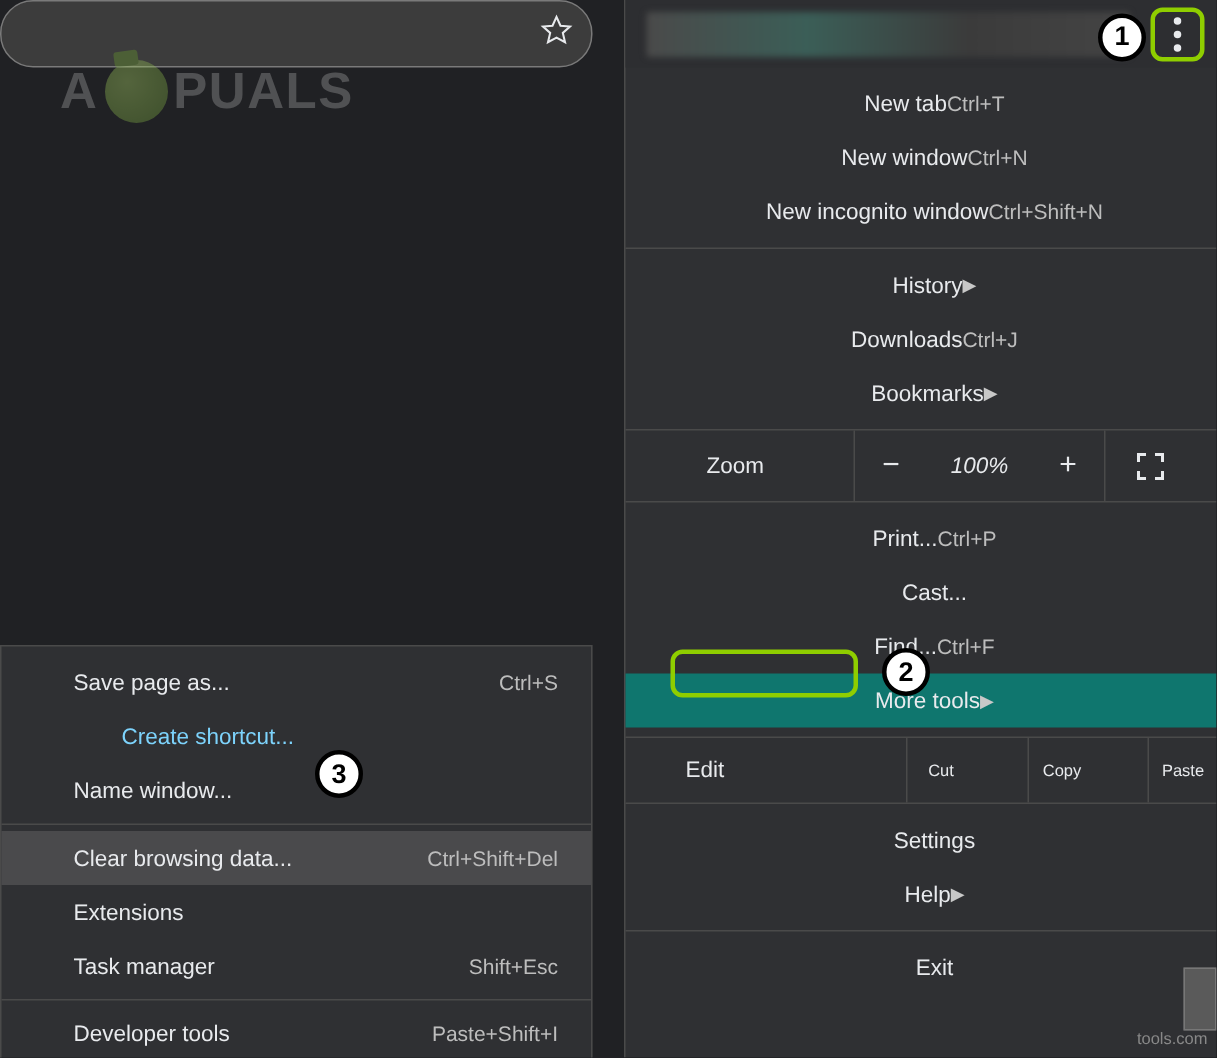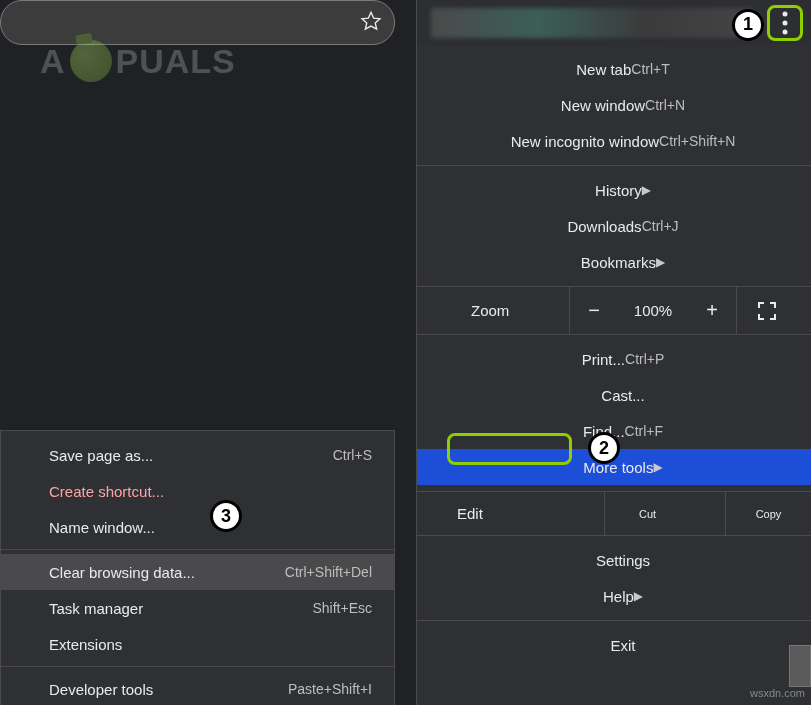--- a/index.html
+++ b/index.html
@@ -17,44 +17,44 @@
   .main-menu { position: absolute; left: 416px; top: 0; width: 395px; height: 705px; background: #2f3033; border-left: 1px solid #4a4a4a; }
   .profile-right { height: 45px; display: flex; align-items: center; justify-content: flex-end; padding: 0 8px; background: #2d2e31; }
   .profile-blur { flex: 1; height: 30px; margin: 0 6px; background: linear-gradient(90deg,#4a4a4a,#3b5e57,#3b3b3b,#444); filter: blur(2px); border-radius:2px; }
   .kebab { width: 36px; height: 36px; border: 3px solid #8fce00; border-radius: 8px; display: flex; align-items: center; justify-content: center; margin-left: 8px; position: relative; }
   .kebab svg { width: 6px; height: 24px; fill: #e8eaed; }
   .callout { position: absolute; width: 32px; height: 32px; border-radius: 50%; background: #fff; color:#000; border:3px solid #000; display:flex; align-items:center; justify-content:center; font-weight:700; font-size:18px; z-index:5;}
   .callout-1 { left: -38px; top: 1px; }
 
   .menu-section { border-bottom: 1px solid #4a4a4a; padding: 6px 0; }
   .menu-item { display: flex; align-items: center; justify-content: center; height: 36px; padding: 0 22px 0 40px; font-size: 15px; cursor: pointer; }
-  .menu-item.highlight { background: #1d4ed8; }
+  .menu-item.highlight { background: #0f766e; }
   .shortcut { color: #bdbdbd; font-size: 14px; }
   .arrow-right { color: #c8c8c8; font-size: 12px; }
 
   .zoom-row { display:flex; align-items:center; height:48px; border-bottom:1px solid #4a4a4a; padding-left:40px;justify-content:center; }
   .zoom-label { flex: 0 0 98px; font-size:15px; }
   .zoom-minus, .zoom-plus { width: 48px; text-align:center; font-size:20px; color:#e8eaed; cursor:pointer; }
-  .zoom-pct { width: 70px; text-align:center; font-size:15px; }
+  .zoom-pct { width: 70px; text-align:center; font-size:15px;font-style:italic; }
   .zoom-sep { width:1px; height: 100%; background:#4a4a4a; }
   .zoom-full { width: 60px; display:flex; align-items:center; justify-content:center; cursor:pointer; }
   .zoom-full svg { width:18px; height:18px; fill:none; stroke:#e8eaed; stroke-width:2; }
 
   .edit-row { display:flex; align-items:center; height:44px; border-bottom:1px solid #4a4a4a; padding-left:40px; }
   .edit-label { flex:0 0 112px; font-size:15px; }
   .edit-btn { flex:1; text-align:center; font-size:11px; border-left:1px solid #4a4a4a; height:100%; display:flex; align-items:center; justify-content:center; cursor:pointer;margin-left:35px; }
 
   .mt-box { position:absolute; border:3px solid #8fce00; border-radius:8px; pointer-events:none; }
   .mt-box-1 { left: 447px; top: 433px; width: 125px; height: 32px; }
   .callout-2 { left: 588px; top: 432px; }
 
   
   .sub-menu { position:absolute; left:0; top:430px; width:395px; background:#2f3033; border:1px solid #4a4a4a; z-index:2; }
   .sub-item { display:flex; align-items:center; justify-content:space-between; height:36px; padding: 0 22px 0 48px; font-size:15px; cursor:pointer; }
-  .sub-item.disabled { color:#fca5a5; cursor:default; }
+  .sub-item.disabled { color:#7dd3fc; cursor:default;margin-left:32px; }
   .sub-item.highlight { background:#4a4a4c;justify-content:space-between; }
   .sub-sep { height:1px; background:#4a4a4a; margin:4px 0; }
 
   .mt-box-3 { left: 37px; top: 552px; width: 190px; height: 32px; }
   .callout-3 { left: 210px; top: 500px; }
 
   .watermark { position:absolute; right:6px; bottom:6px; font-size:11px; color:#888; }
   .scrollbar-stub { position:absolute; right:0; bottom:18px; width:22px; height:42px; background:#5a5a5a; border:1px solid #777; }
 </style>
 </head>
@@ -150,20 +150,21 @@
     <div class="menu-item highlight">
       <span>More tools</span>
       <span class="arrow-right">▶</span>
     </div>
   </div>
 
   <div class="edit-row">
     <span class="edit-label">Edit</span>
     <span class="edit-btn">Cut</span>
     <span class="edit-btn">Copy</span>
+    <span class="edit-btn">Paste</span>
   </div>
 
   <div class="menu-section">
     <div class="menu-item">
       <span>Settings</span>
         <span></span>
     </div>
     <div class="menu-item">
       <span>Help</span>
       <span class="arrow-right">▶</span>
@@ -196,34 +197,34 @@
   <div class="sub-item">
     <span>Name window...</span>
       <span></span>
   </div>
   <div class="sub-sep"></div>
   <div class="sub-item highlight">
     <span>Clear browsing data...</span>
     <span class="shortcut">Ctrl+Shift+Del</span>
   </div>
   <div class="sub-item">
+    <span>Extensions</span>
+      <span></span>
+  </div>
+  <div class="sub-item">
     <span>Task manager</span>
     <span class="shortcut">Shift+Esc</span>
-  </div>
-  <div class="sub-item">
-    <span>Extensions</span>
-      <span></span>
   </div>
   <div class="sub-sep"></div>
   <div class="sub-item">
     <span>Developer tools</span>
     <span class="shortcut">Paste+Shift+I</span>
   </div>
 
 </div>
 
 <div class="mt-box mt-box-3"></div>
 <div class="callout callout-3">
     <span>3</span>
   </div>
 
 <div class="scrollbar-stub"></div>
-<div class="watermark">wsxdn.com</div>
+<div class="watermark">tools.com</div>
 
 </body></html>

